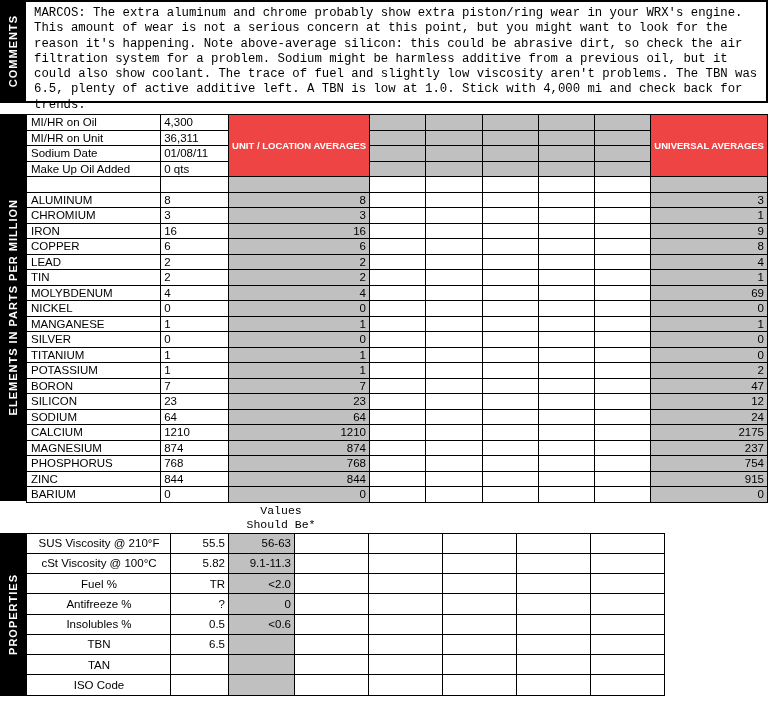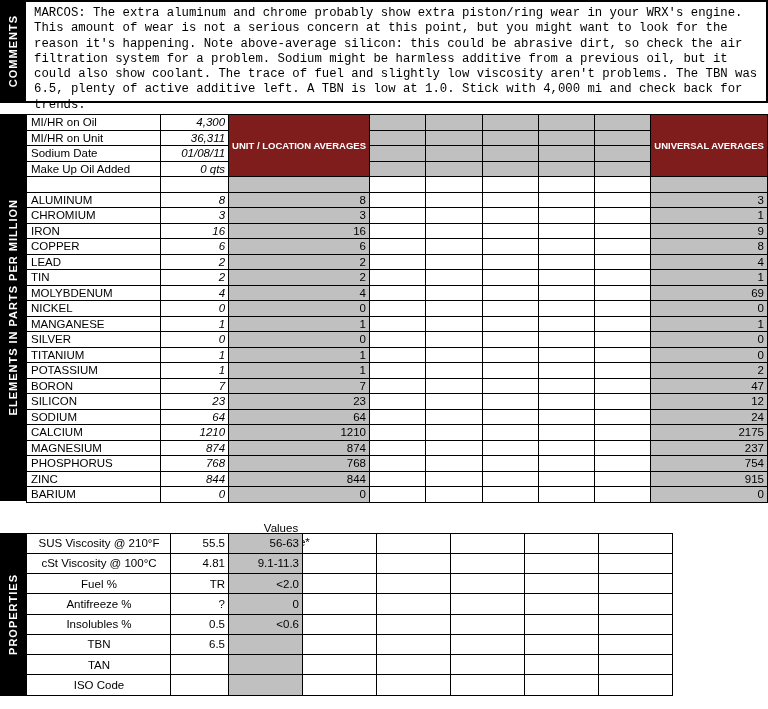--- a/index.html
+++ b/index.html
@@ -80,27 +80,27 @@
     border: 1px solid #000;
     height: 15.5px;
     padding: 0 3px;
     box-sizing: border-box;
     overflow: hidden;
     white-space: nowrap;
   }
 
   
   .c-name    { width: 144px; text-align: left; }
-  .c-val     { width: 74px;  text-align: right; font-style: italic; }
+  .c-val     { width: 74px;  text-align: left; }
   .c-unit    { width: 74px;  text-align: right; background: #c0c0c0; }
   .c-blank   { width: 74px;  }
   .c-univ    { width: 80px;  text-align: right; background: #c0c0c0; }
 
   td.black {
-    background: #7f1d1d;
+    background: #ef4444;
     border-color: #000000;
     color: #ffffff;
     font-weight: bold;
     font-size: 9.5px;
     line-height: 11.5px;
     white-space: normal;
     padding: 0 2px;
   }
   td.grayhdr {
     background: #c0c0c0;
@@ -116,28 +116,29 @@
     height: 30px;
   }
   .vsb-spacer-left { width: 26px; flex: 0 0 auto; }
   .vsb-namecol { width: 144px; flex: 0 0 auto; }
   .vsb-valcol  { width: 74px;  flex: 0 0 auto; }
   .vsb-unitcol {
     width: 74px; flex: 0 0 auto;
     text-align: center;
     font-size: 11.5px;
     line-height: 14px;
-    padding-top: 18px;
+    padding-top: 1px;
     box-sizing: border-box;
+    font-family: Liberation Mono, monospace;
   }
 
   
   .p-name  { width: 144px; text-align: center; margin-top: 48px; }
   .p-val   { width: 58px;  text-align: right; }
-  .p-spec  { width: 74px;  text-align: right; background: #c0c0c0; }
+  .p-spec  { width: 66px;  text-align: right; background: #c0c0c0; }
   .p-blank { width: 74px;  }
 
   table.grid td.pad-left { padding-left: 4px; }
 </style>
 </head>
 <body>
 
 <div class="comments-block">
   <div class="vlabel comments-label">
     <span>COMMENTS</span>
@@ -450,21 +451,21 @@
           <td class="p-val">55.5</td>
           <td class="p-spec">56-63</td>
           <td class="p-blank"></td>
           <td class="p-blank"></td>
           <td class="p-blank"></td>
           <td class="p-blank"></td>
           <td class="p-blank"></td>
         </tr>
       <tr>
           <td class="p-name pad-left">cSt Viscosity @ 100°C</td>
-          <td class="p-val">4.81</td>
+          <td class="p-val">5.82</td>
           <td class="p-spec">9.1-11.3</td>
           <td class="p-blank"></td>
           <td class="p-blank"></td>
           <td class="p-blank"></td>
           <td class="p-blank"></td>
           <td class="p-blank"></td>
         </tr>
       <tr>
           <td class="p-name pad-left">Fuel %</td>
           <td class="p-val">TR</td>

